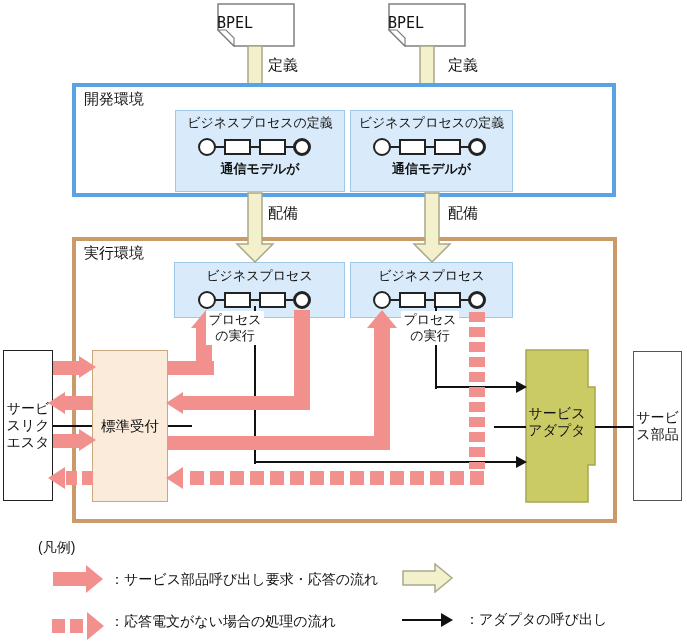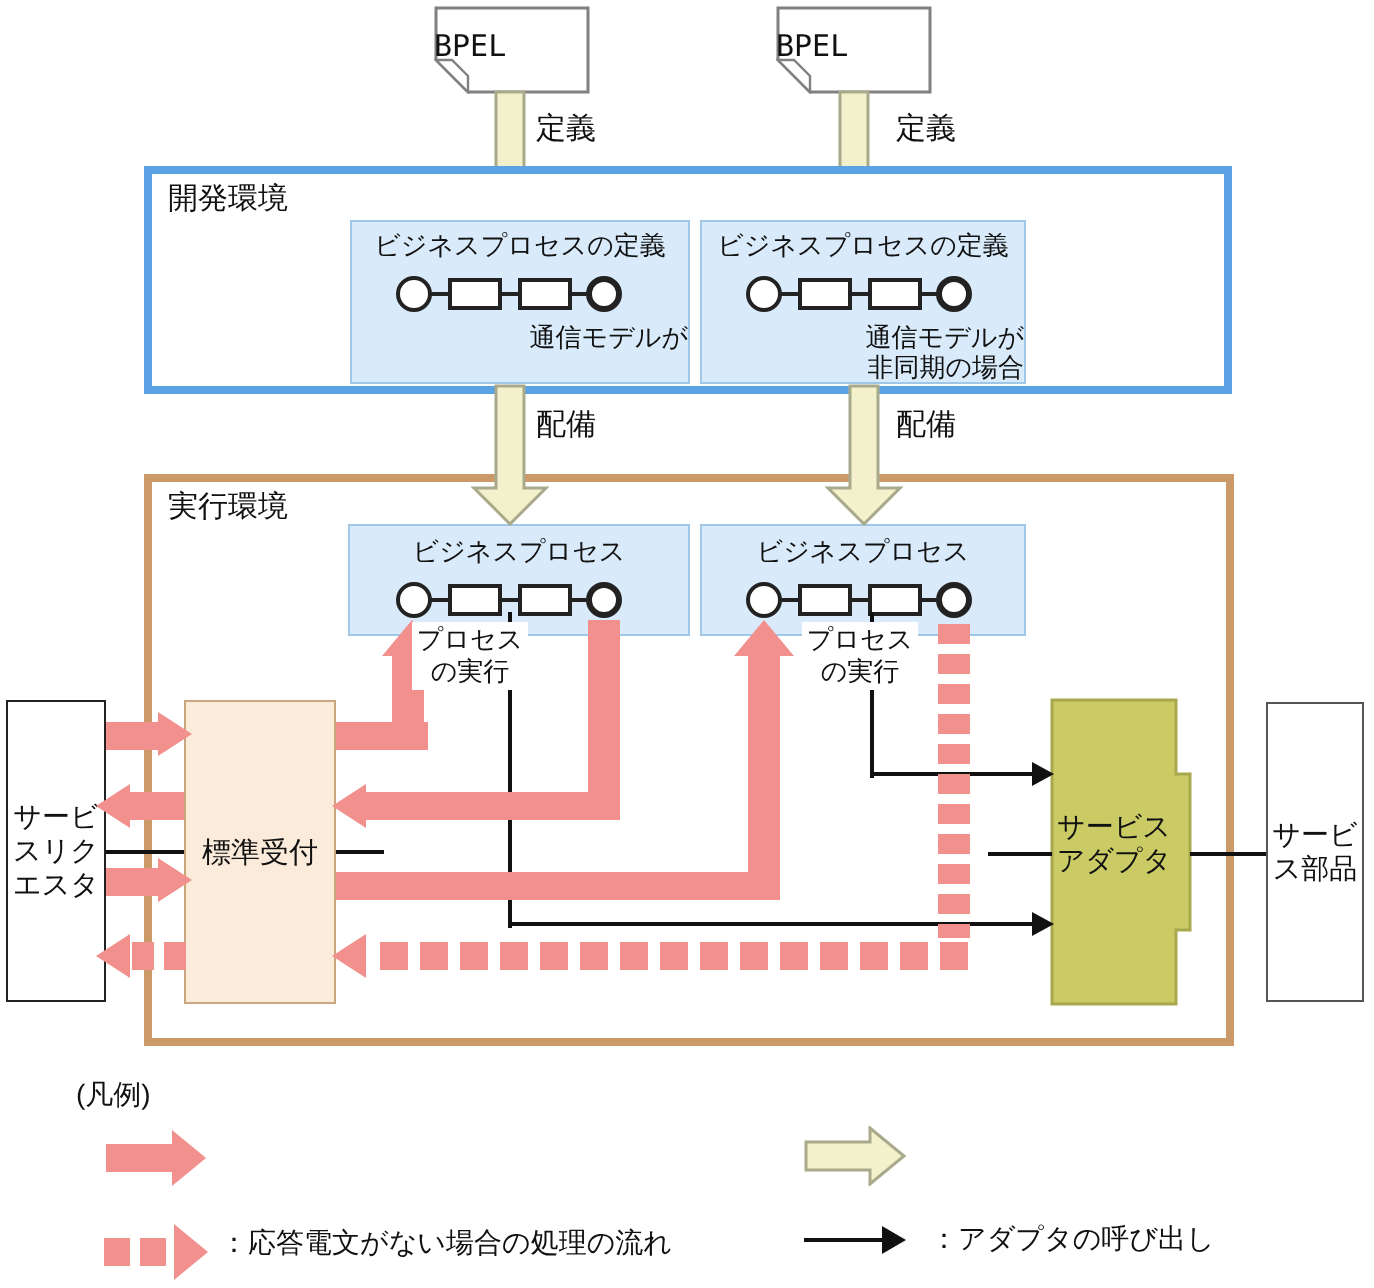--- a/index.html
+++ b/index.html
@@ -9,21 +9,21 @@
   .lbl{position:absolute;white-space:nowrap;line-height:1.15;}
   .ctr{text-align:center;}
   
   .env{position:absolute;background:#fff;box-sizing:border-box;}
   .env-dev{border:4px solid var(--dev-border,#5AA2E3);}
   .env-exec{border:4px solid var(--exec-border,#CC9A68);}
   .env-title{position:absolute;font-size:15px;}
   
   .bpbox{position:absolute;background:var(--bp-fill,#D9EBFA);border:1.5px solid var(--bp-border,#9EC7E8);box-sizing:border-box;z-index:5;}
   .bp-title{position:absolute;width:100%;text-align:center;font-size:13px;}
-  .bp-cap{position:absolute;width:100%;text-align:right;font-size:13px;line-height:15px;}
+  .bp-cap{position:absolute;width:100%;text-align:center;font-size:13px;line-height:15px;font-weight:bold;}
   
   .chain{position:absolute;width:113px;height:18px;z-index:6;}
   .chain .link{position:absolute;top:8px;height:2px;background:#222;}
   .chain .circ{position:absolute;top:0;width:18px;height:18px;border:2px solid #222;border-radius:50%;background:#fff;box-sizing:border-box;}
   .chain .circ.end{border-width:3.5px;}
   .chain .step{position:absolute;top:1px;width:27px;height:16px;border:2px solid #222;background:#fff;box-sizing:border-box;}
   
   .wbox{position:absolute;background:#fff;box-sizing:border-box;z-index:5;display:flex;align-items:center;justify-content:center;flex-direction:column;}
   .reception{background:var(--reception-fill,#FAEBDA);border:1.5px solid var(--reception-border,#C9A87D);}
   
@@ -75,21 +75,20 @@
   <div class="env env-dev" style="left:72px;top:83px;width:544px;height:114px;"></div>
   <div class="env-title" style="left:84px;top:90px;">開発環境</div>
 
   <div class="bpbox" style="left:175px;top:110px;width:170px;height:82px;">
     <div class="bp-title" style="top:3px;">ビジネスプロセスの定義</div>
     <div class="bp-cap" style="top:50px;">通信モデルが</div>
   </div>
   <div class="bpbox" style="left:350px;top:110px;width:163px;height:82px;">
     <div class="bp-title" style="top:3px;">ビジネスプロセスの定義</div>
     <div class="bp-cap" style="top:50px;">通信モデルが</div>
-    <div class="bp-cap" style="top:65px;">非同期の場合</div>
   </div>
 
   <div class="chain" style="left:198px;top:138px;">
     <div class="circ" style="left:0;"></div>
     <div class="link" style="left:17px;width:10px;"></div>
     <div class="step" style="left:26px;"></div>
     <div class="link" style="left:52px;width:10px;"></div>
     <div class="step" style="left:61px;"></div>
     <div class="link" style="left:87px;width:9px;"></div>
     <div class="circ end" style="left:95px;"></div>
@@ -213,20 +212,21 @@
   </div>
   <div class="leader-lbl" style="left:401px;top:311px;width:58px;">
     <div>プロセス</div>
     <div>の実行</div>
   </div>
 
   <div class="legend-text" style="left:38px;top:539px;">(凡例)</div>
 
   <div class="pbar" style="left:53px;top:572px;width:33px;height:14px;z-index:1;"></div>
   <div class="lg-phead-r" style="left:86px;top:565px;"></div>
+  <div class="legend-text" style="left:110px;top:571px;">：サービス部品呼び出し要求・応答の流れ</div>
 
   <div class="pbar" style="left:52px;top:619px;width:13px;height:14px;z-index:1;"></div>
   <div class="pbar" style="left:70px;top:619px;width:13px;height:14px;z-index:1;"></div>
   <div class="lg-phead-r" style="left:87px;top:612px;"></div>
   <div class="legend-text" style="left:110px;top:613px;">：応答電文がない場合の処理の流れ</div>
 
   <svg class="abs" style="left:402px;top:563px;" width="52" height="30">
     <polygon points="1,8 33,8 33,1 50,15 33,29 33,22 1,22" style="fill:var(--user-yellow-fill,#F2F1CC);stroke:var(--user-yellow-border,#A9A98C);stroke-width:1.5"></polygon>
   </svg>
 

